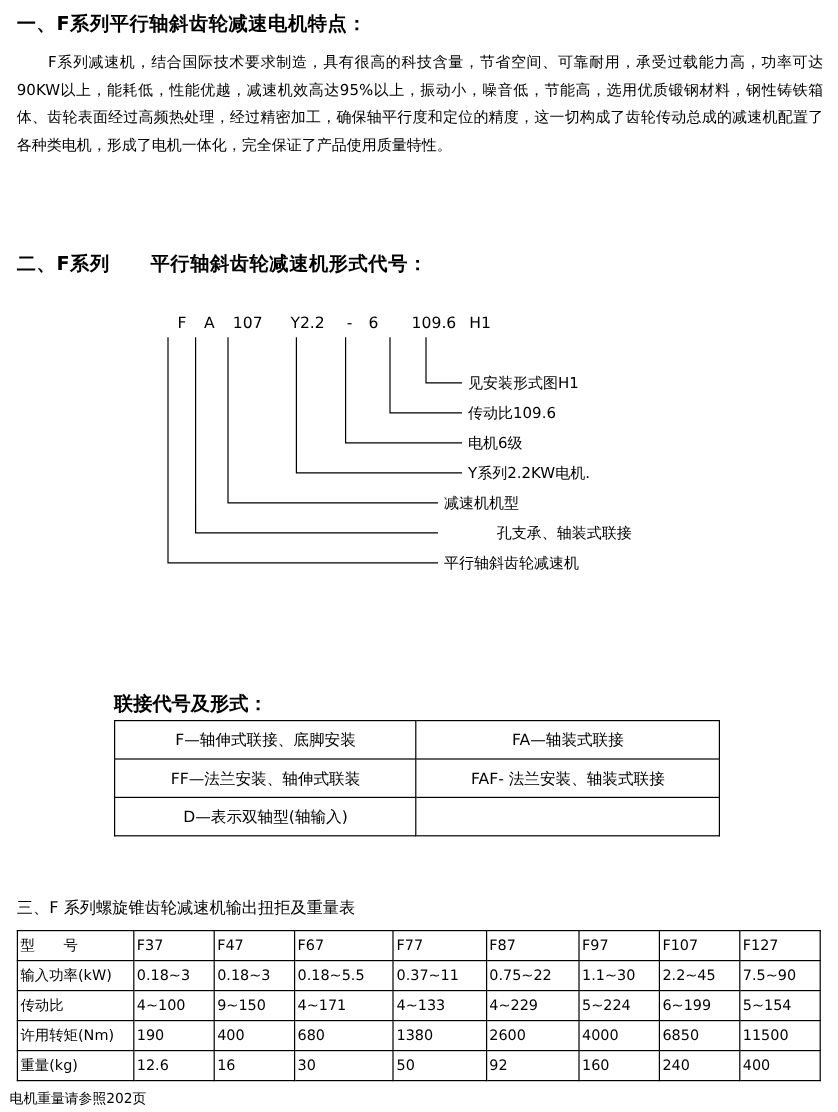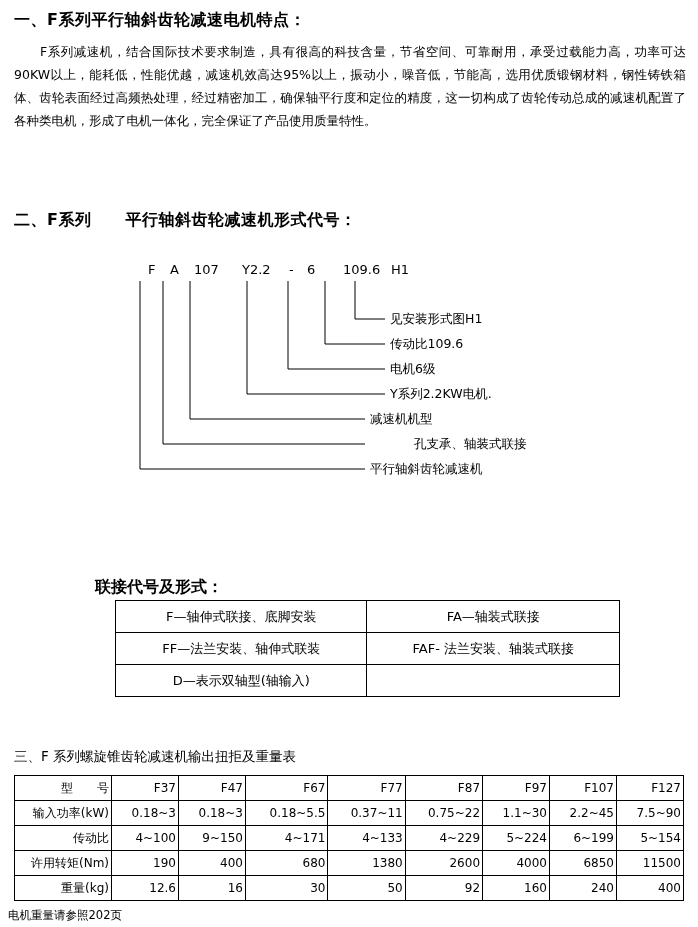--- a/index.html
+++ b/index.html
@@ -93,21 +93,20 @@
   }
 
   
   table.conn {
     position: absolute;
     left: 95px;
     top: 600px;
     width: 505px;
     border-collapse: collapse;
     font-size: 13px;
-    margin-left: 20px;
   }
   table.conn td {
     border: 1px solid #000;
     height: 31px;
     text-align: center;
     vertical-align: middle;
     padding: 0 4px;
   }
   table.conn td.blank {
     border-left: 1px solid #000;
@@ -126,21 +125,21 @@
     position: absolute;
     left: 14px;
     top: 775px;
     width: 670px;
     border-collapse: collapse;
     font-size: 12px;
   }
   table.spec td {
     border: 1px solid #000;
     height: 24px;
-    text-align: right;
+    text-align: left;
     vertical-align: middle;
     padding: 0 2px;
     white-space: nowrap;
   }
   table.spec td.firstcol {
     width: 92px;
   }
 
   .footnote {
     position: absolute;

